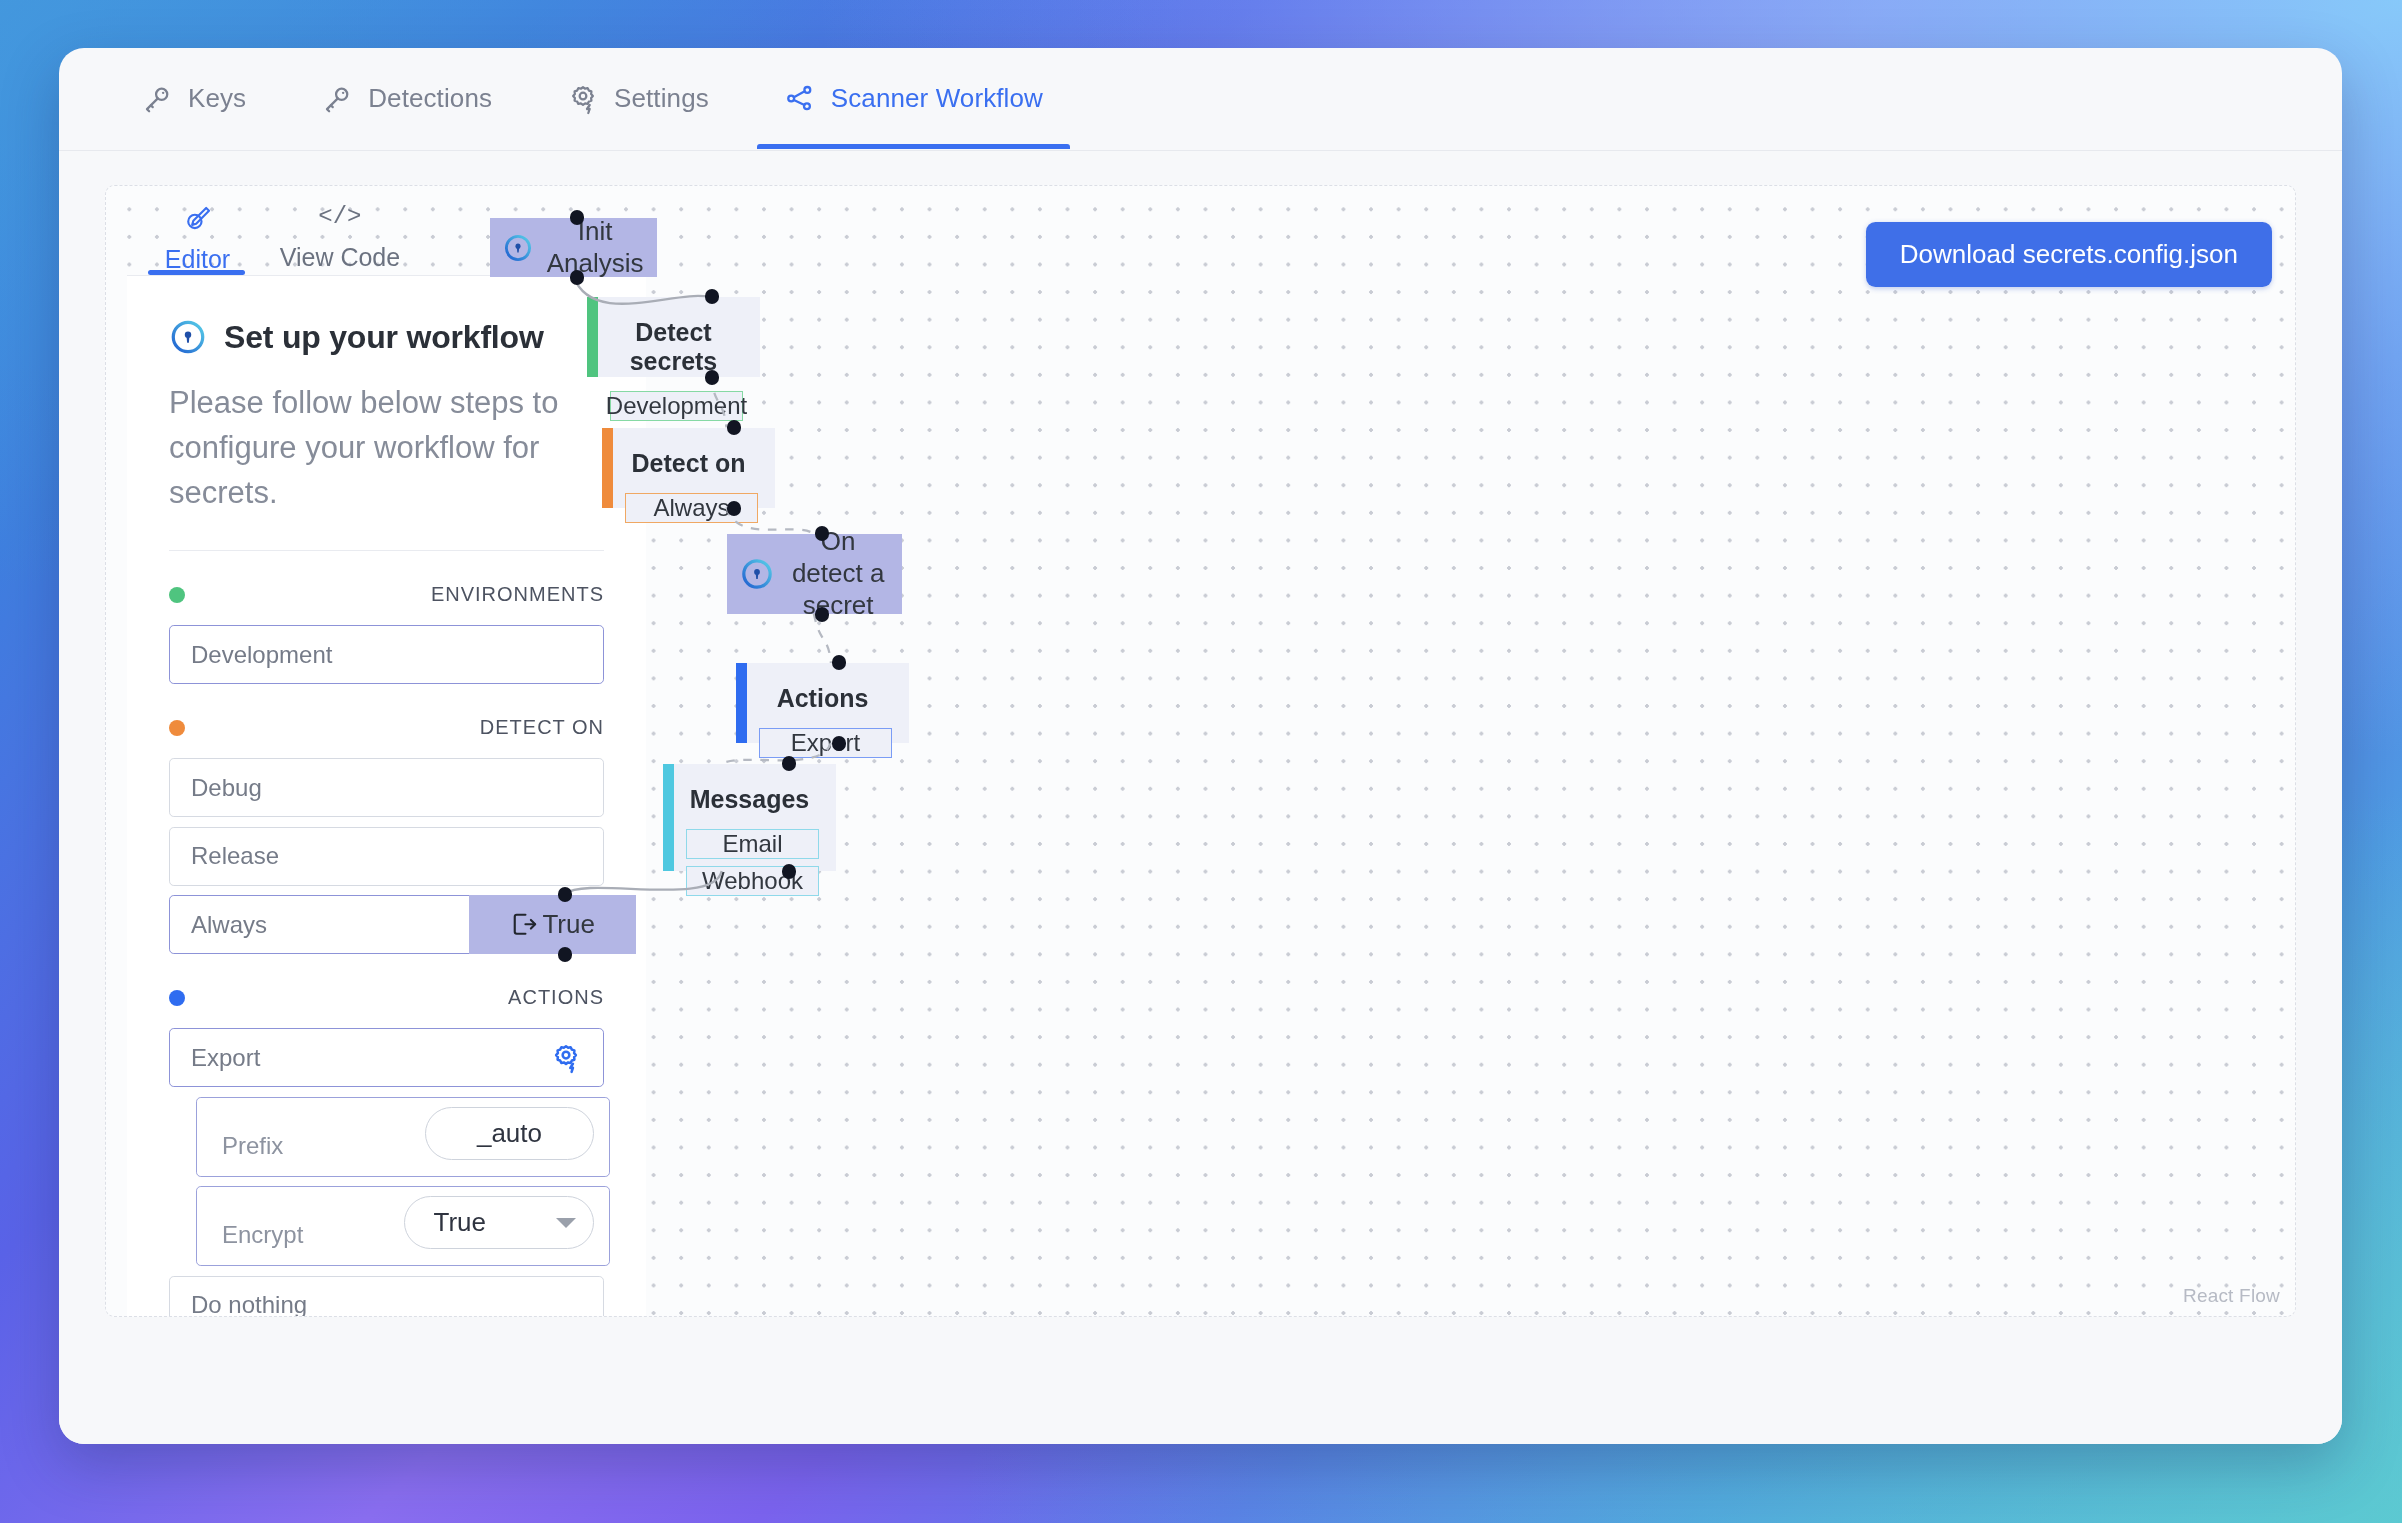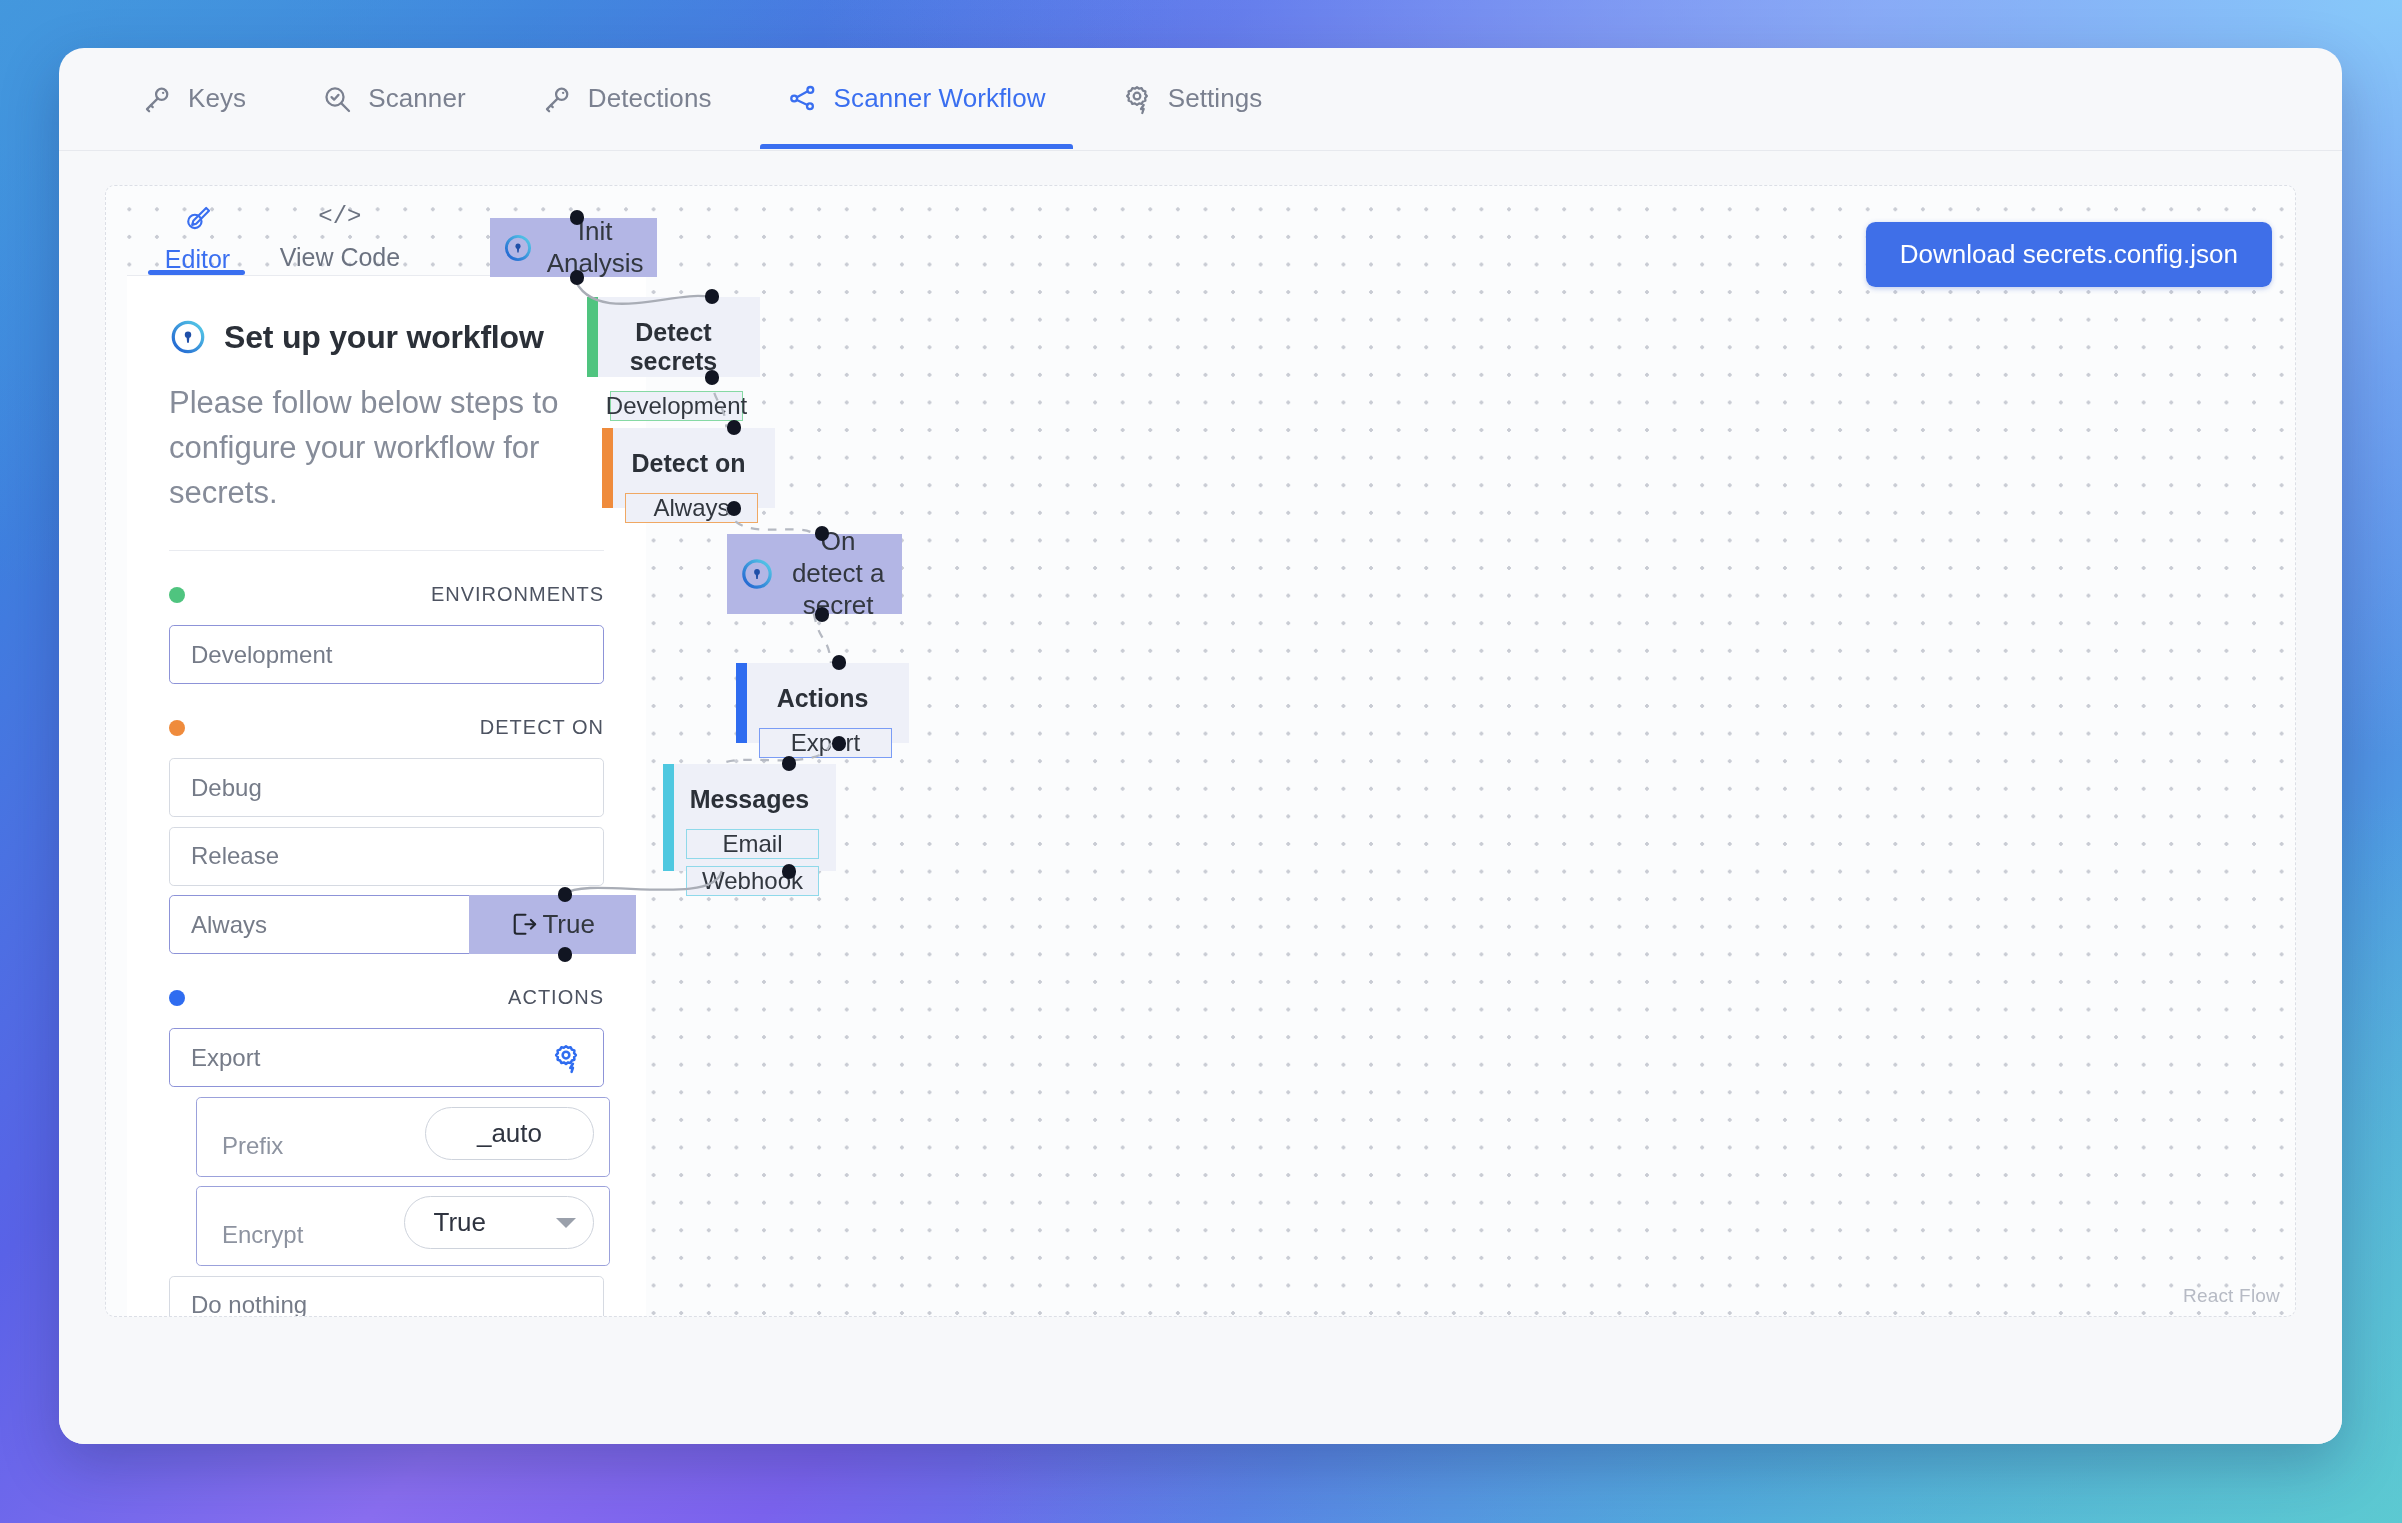--- a/index.html
+++ b/index.html
@@ -298,65 +298,55 @@
         <svg viewBox="0 0 24 24" fill="none" stroke="#7b8190" stroke-width="1.7" stroke-linecap="round" stroke-linejoin="round">
           <circle cx="15.5" cy="8.5" r="4.2"></circle>
             <circle cx="16.6" cy="7.4" r="0.9" fill="#7b8190" stroke="none"></circle>
           <path d="M12.6 11.5 4.5 19.6l1.6 1.6"></path>
             <path d="M7.4 16.7l1.4 1.4"></path>
         </svg>
       </span>
       <span class="tab-label">Keys</span>
     </button>
 
-    <button class="tab">
-      <span class="icn">
-        <svg viewBox="0 0 24 24" fill="none" stroke="#7b8190" stroke-width="1.7" stroke-linecap="round" stroke-linejoin="round">
-          <circle cx="10.5" cy="10.5" r="6.4"></circle>
-            <path d="M15.3 15.3 21 21"></path>
-            <path d="M7.9 10.6l1.9 1.9 3.3-3.6"></path>
-        </svg>
-      </span>
-      <span class="tab-label">Scanner</span>
-    </button>
 
     <button class="tab">
       <span class="icn">
         <svg viewBox="0 0 24 24" fill="none" stroke="#7b8190" stroke-width="1.7" stroke-linecap="round" stroke-linejoin="round">
           <circle cx="15.5" cy="8.5" r="4.2"></circle>
             <circle cx="16.6" cy="7.4" r="0.9" fill="#7b8190" stroke="none"></circle>
           <path d="M12.6 11.5 4.5 19.6l1.6 1.6"></path>
             <path d="M7.4 16.7l1.4 1.4"></path>
         </svg>
       </span>
       <span class="tab-label">Detections</span>
     </button>
 
+    <button class="tab">
+      <span class="icn">
+        <svg viewBox="0 0 24 24" fill="none" stroke="#7b8190" stroke-width="1.7" stroke-linecap="round" stroke-linejoin="round">
+          <path d="M12 3.2l1.6 1.1 1.9-.4.9 1.8 1.9.6-.2 2 1.3 1.5-1.3 1.5.2 2-1.9.6-.9 1.8-1.9-.4L12 16.4l-1.6-1.1-1.9.4-.9-1.8-1.9-.6.2-2L4.6 9.8 5.9 8.3l-.2-2 1.9-.6.9-1.8 1.9.4z"></path>
+          <circle cx="12" cy="9.8" r="2.5"></circle>
+          <path d="M17 16.5l-2 3h2l-1 3"></path>
+        </svg>
+      </span>
+      <span class="tab-label">Settings</span>
+    </button>
+
     <button class="tab active">
       <span class="icn">
         <svg viewBox="0 0 24 24" fill="none" stroke="#3a6ff0" stroke-width="1.7" stroke-linecap="round" stroke-linejoin="round">
           <circle cx="17.5" cy="5.2" r="2.2"></circle>
             <circle cx="5.4" cy="11.6" r="2.2"></circle>
             <circle cx="17.2" cy="17.4" r="2.2"></circle>
           <path d="M7.4 10.6 15.5 6.2"></path>
             <path d="M7.4 12.8l7.9 3.7"></path>
         </svg>
       </span>
       <span class="tab-label">Scanner Workflow</span>
-    </button>
-
-    <button class="tab">
-      <span class="icn">
-        <svg viewBox="0 0 24 24" fill="none" stroke="#7b8190" stroke-width="1.7" stroke-linecap="round" stroke-linejoin="round">
-          <path d="M12 3.2l1.6 1.1 1.9-.4.9 1.8 1.9.6-.2 2 1.3 1.5-1.3 1.5.2 2-1.9.6-.9 1.8-1.9-.4L12 16.4l-1.6-1.1-1.9.4-.9-1.8-1.9-.6.2-2L4.6 9.8 5.9 8.3l-.2-2 1.9-.6.9-1.8 1.9.4z"></path>
-          <circle cx="12" cy="9.8" r="2.5"></circle>
-          <path d="M17 16.5l-2 3h2l-1 3"></path>
-        </svg>
-      </span>
-      <span class="tab-label">Settings</span>
     </button>
   </div>
 
   <div class="content">
     <div class="board">
 
       <div class="panel">
         <div class="panel-tabs">
           <button class="ptab active">
             <span class="icn">

